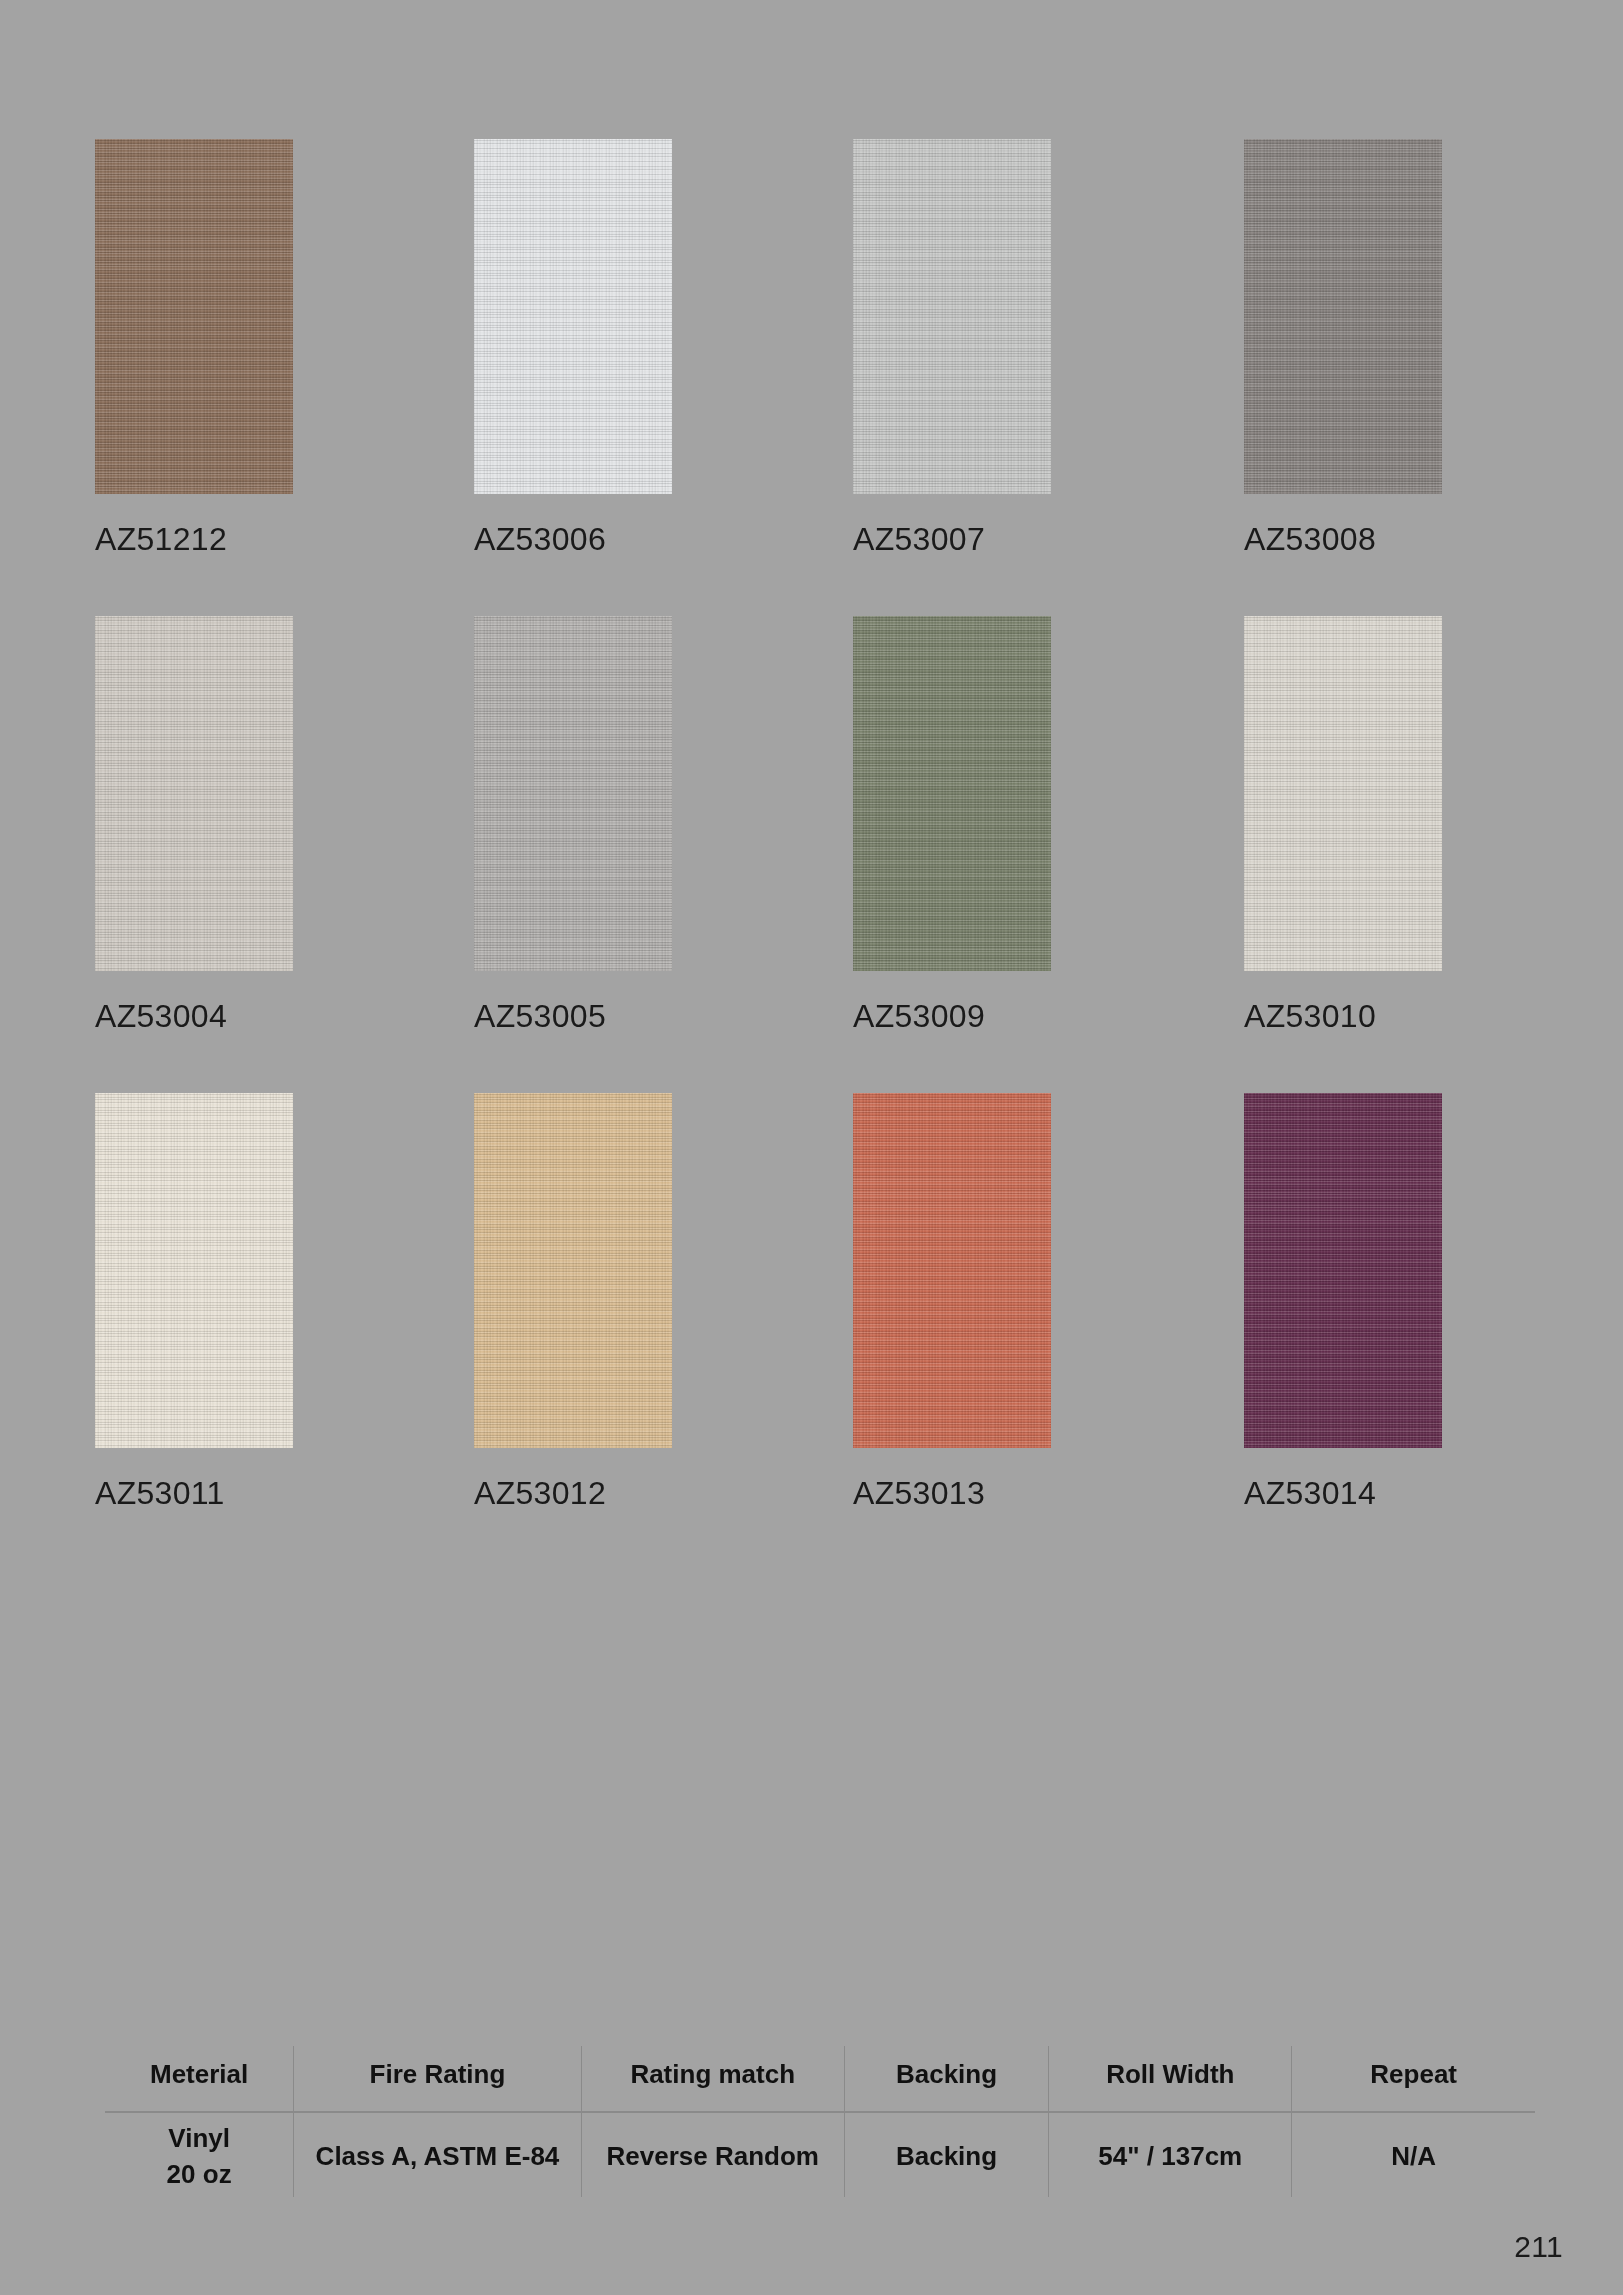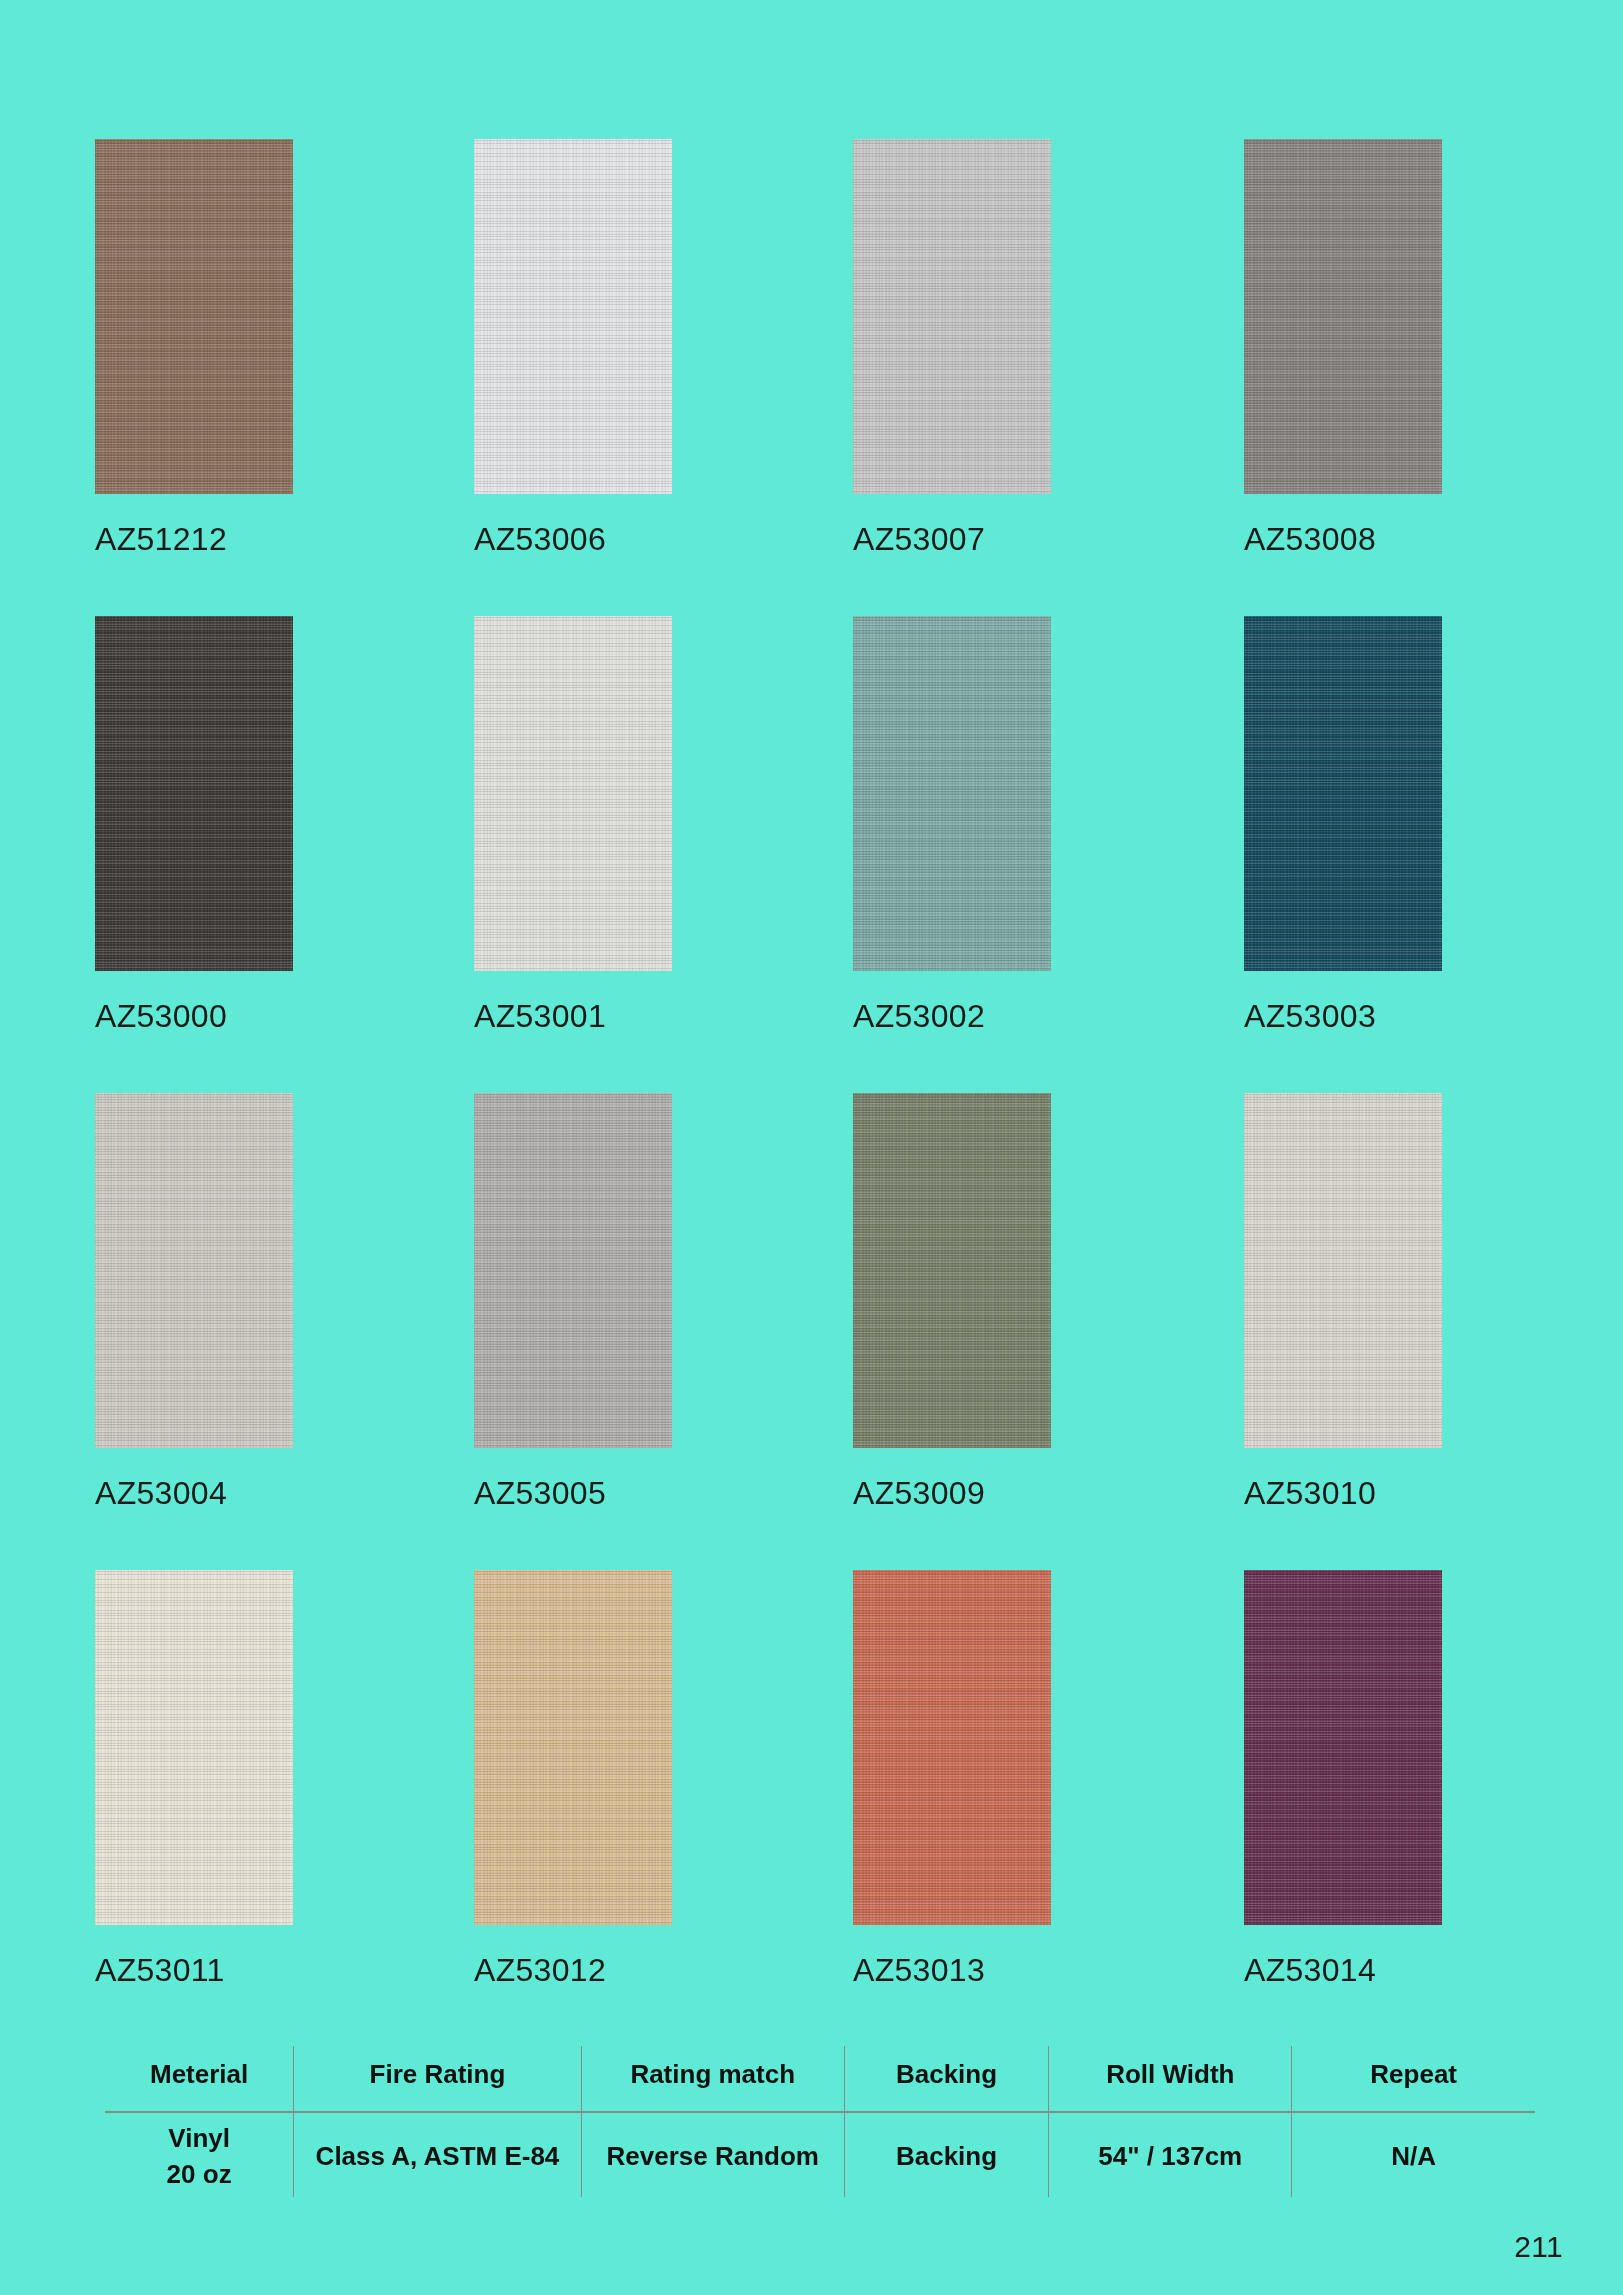--- a/index.html
+++ b/index.html
@@ -12,21 +12,21 @@
     height: 2295px;
     font-family: "Liberation Sans", "DejaVu Sans", sans-serif;
     color: #000000;
     position: relative;
     overflow: hidden;
   }
 
   .page {
     position: absolute;
     inset: 0;
-    background: #5eead4;
+    background: #a3a3a3;
   }
 
   
   .swatch-grid {
     position: absolute;
     left: 95px;
     top: 139px;
     width: 1433px;
   }
   .swatch-row {
@@ -173,38 +173,20 @@
       <div class="swatch-cell">
         <div class="swatch-chip" style="background-color: rgb(196, 197, 196);"></div>
         <div class="swatch-label">AZ53007</div>
       </div>
       <div class="swatch-cell">
         <div class="swatch-chip" style="background-color: rgb(134, 129, 126);"></div>
         <div class="swatch-label">AZ53008</div>
       </div>
     </div>
 
-    <div class="swatch-row">
-      <div class="swatch-cell">
-        <div class="swatch-chip" style="background-color: rgb(60, 56, 54);"></div>
-        <div class="swatch-label">AZ53000</div>
-      </div>
-      <div class="swatch-cell">
-        <div class="swatch-chip" style="background-color: rgb(223, 224, 218);"></div>
-        <div class="swatch-label">AZ53001</div>
-      </div>
-      <div class="swatch-cell">
-        <div class="swatch-chip" style="background-color: rgb(124, 168, 164);"></div>
-        <div class="swatch-label">AZ53002</div>
-      </div>
-      <div class="swatch-cell">
-        <div class="swatch-chip" style="background-color: rgb(20, 73, 92);"></div>
-        <div class="swatch-label">AZ53003</div>
-      </div>
-    </div>
 
     <div class="swatch-row">
       <div class="swatch-cell">
         <div class="swatch-chip" style="background-color: rgb(205, 200, 193);"></div>
         <div class="swatch-label">AZ53004</div>
       </div>
       <div class="swatch-cell">
         <div class="swatch-chip" style="background-color: rgb(176, 174, 172);"></div>
         <div class="swatch-label">AZ53005</div>
       </div>

